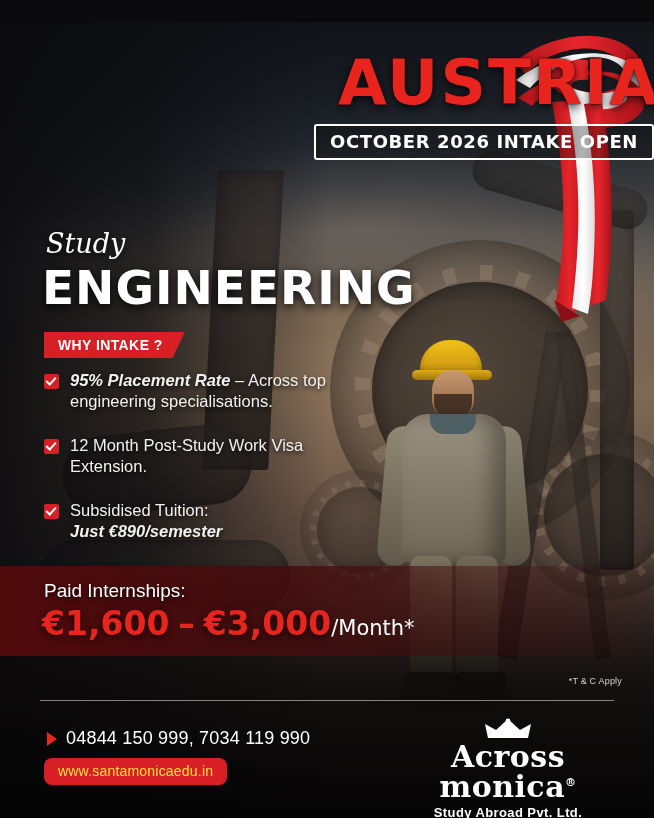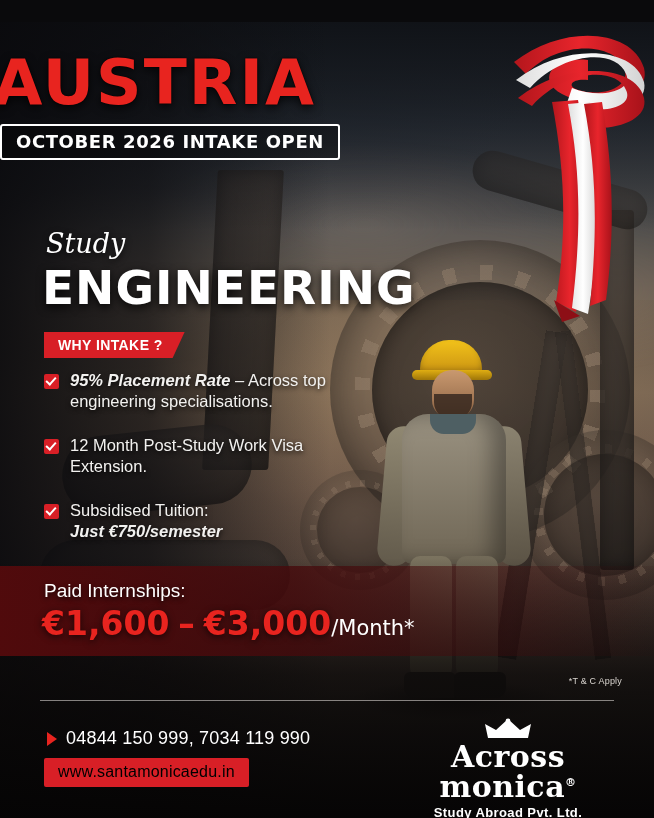--- a/index.html
+++ b/index.html
@@ -139,21 +139,21 @@
   #top-bar {
     position: absolute; left: 0; right: 0; top: 0; height: 22px;
     background: #0a0a0c;
   }
 
   
   #ribbon { position: absolute; right: 2px; top: 16px; width: 160px; height: 330px; }
 
   
   #headline-wrap {
-    position: absolute; left: 0; right: 16px; top: 52px; text-align: left;
+    position: absolute; left: 0; right: 0; top: 52px; text-align: right;
   }
   #austria-title {
     font-family: "DejaVu Sans", sans-serif;
     font-weight: bold;
     font-size: 62px;
     letter-spacing: 2px;
     color: #e8241f;
     text-shadow: 0 3px 10px rgba(0,0,0,.75), 0 0 2px rgba(0,0,0,.9);
     line-height: 1;
     transform: scaleX(1.02);
@@ -300,24 +300,24 @@
     margin-right: 9px;
   }
   #phone-text {
     color: #ffffff;
     font-size: 18px;
     letter-spacing: .2px;
   }
   #website-bar {
     position: absolute; left: 44px; top: 758px;
     background: #d81f26;
-    color: #000000;
-    font-size: 16px;
+    color: #fde047;
+    font-size: 14px;
     padding: 5px 14px 6px;
-    border-radius: 2px;
+    border-radius: 8px;
     letter-spacing: .2px;
   }
   #logo {
     position: absolute; right: 36px; top: 718px;
     width: 220px; text-align: center;
   }
   #logo-crown { display:block; margin: 0 auto 2px; }
   #logo-name {
     color: #ffffff;
     font-family: "DejaVu Serif", serif;
@@ -436,21 +436,21 @@
       <span class="tick"></span>
       <span class="btext">
         <span>12 Month Post-Study Work Visa Extension.</span>
       </span>
     </div>
 
     <div class="bullet">
       <span class="tick"></span>
       <span class="btext">
         <span>Subsidised Tuition:</span><br>
-        <span class="b-italic">Just €750/semester</span>
+        <span class="b-italic">Just €890/semester</span>
       </span>
     </div>
 
   </div>
 
   <div id="internship-band"></div>
   <div id="internship-label">Paid Internships:</div>
   <div id="internship-amount">
     <span class="amt">€1,600</span>
     <span class="dash">–</span>

